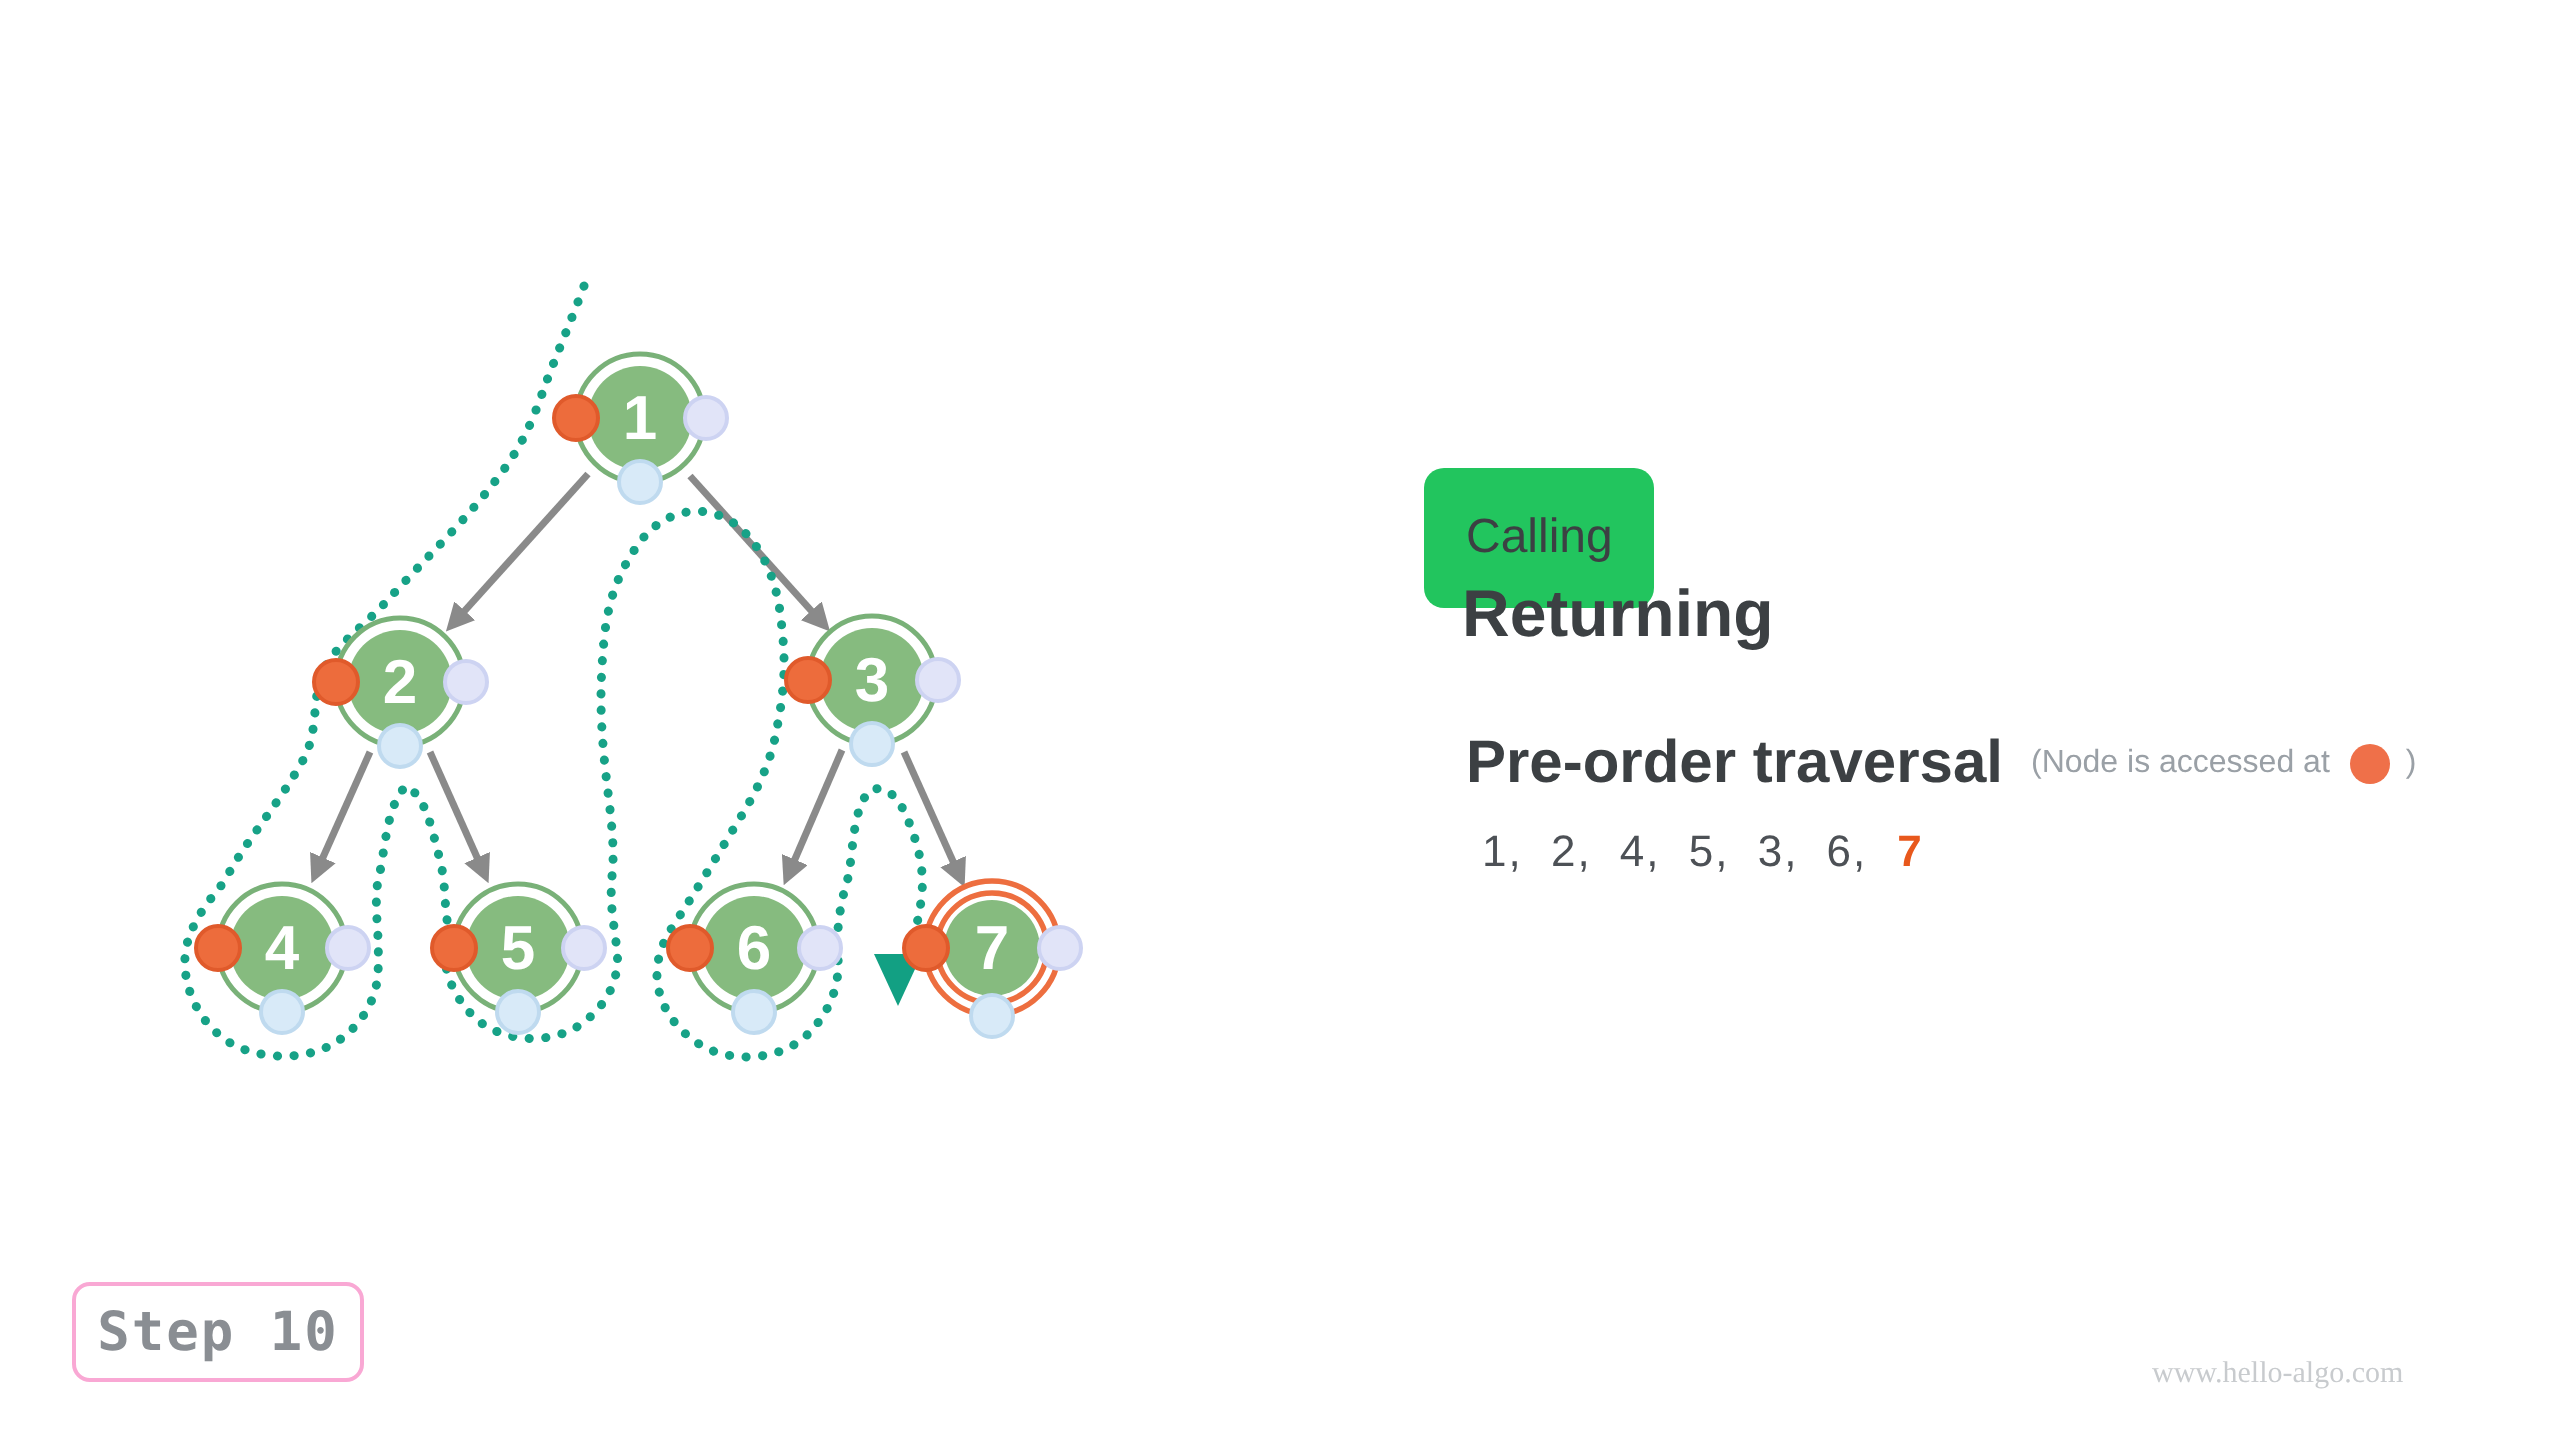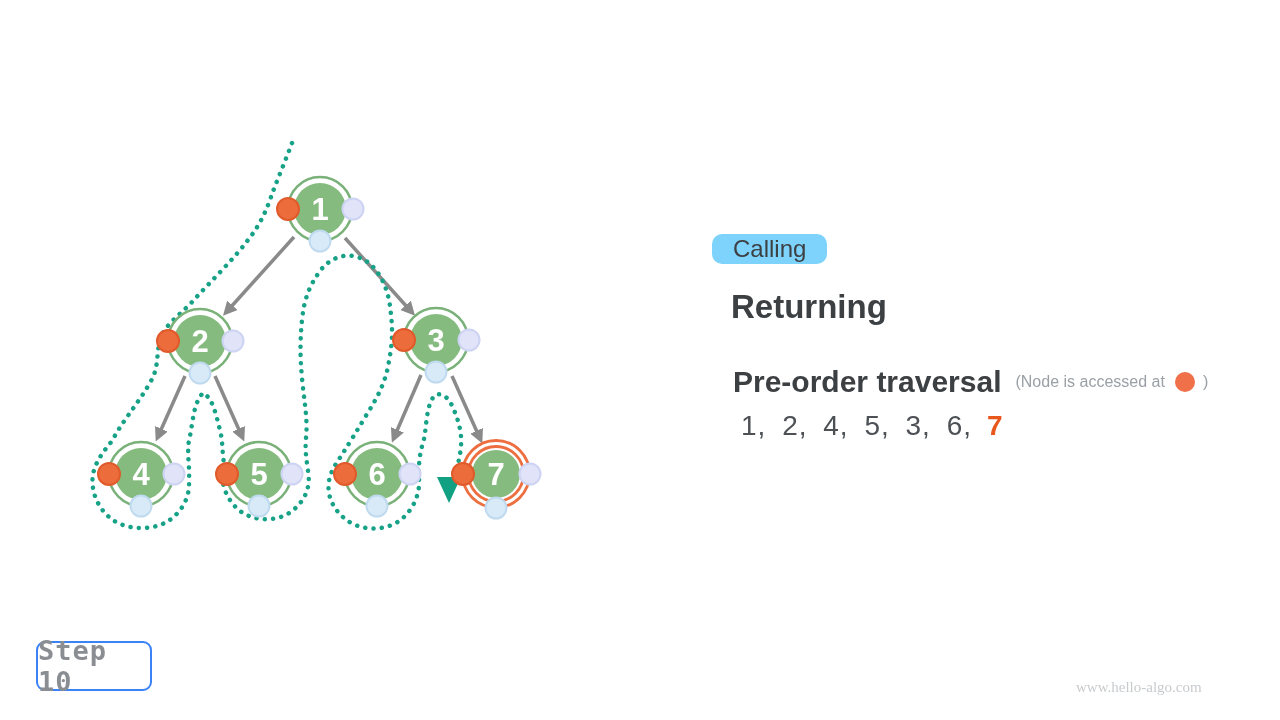--- a/index.html
+++ b/index.html
@@ -14,22 +14,22 @@
   
   .tree-svg { position:absolute; left:0; top:0; }
   .node-label {
     font-family:"Liberation Sans", sans-serif;
     font-weight:bold; font-size:31px; fill:#ffffff;
   }
 
   
   .state-pill {
     left:712px; top:234px;
-    background:#7dd3fc; border-radius:10px;
-    padding:0 21px;
+    background:#22c55e; border-radius:10px;
+    padding:20px 21px;
     font-size:24px; color:#3c4043; line-height:30px;text-align:center;
   }
   .state-plain {
     left:731px; top:293px;
     font-size:33px; color:#3c4043; line-height:28px;font-weight:bold;
   }
 
   
   .trav-row {
     left:733px; top:365px; display:flex; align-items:center;
@@ -37,29 +37,29 @@
   .trav-title { font-size:30px; font-weight:bold; color:#3c4043; }
   .trav-note  { font-size:16px; color:#9aa0a6; margin-left:14px; display:flex; align-items:center; }
   .access-dot {
     display:inline-block; width:20px; height:20px; border-radius:50%;
     background:#ef7049; margin:0 8px 0 10px;
   }
 
   
   .sequence {
     left:741px; top:412px;
-    font-size:28px; color:#4d5156;
+    font-size:22px; color:#4d5156;
     letter-spacing:1px; word-spacing:7px; line-height:28px;
   }
   .seq-current { color:#e8581c; font-weight:bold; margin-left:15px; }
 
   
   .step-box {
-    left:36px; top:641px; width:116px; height:50px;
-    border:2px solid #3b82f6; border-radius:9px; background:#ffffff;
+    left:36px; top:641px; width:146px; height:50px;
+    border:2px solid #f9a8d4; border-radius:9px; background:#ffffff;
     display:flex; align-items:center; justify-content:center;
     box-sizing:border-box;
   }
   .step-text {
     font-family:"DejaVu Sans Mono", monospace;
     font-size:27px; font-weight:bold; color:#8a8e93; letter-spacing:1px;
   }
 
   
   .watermark {

